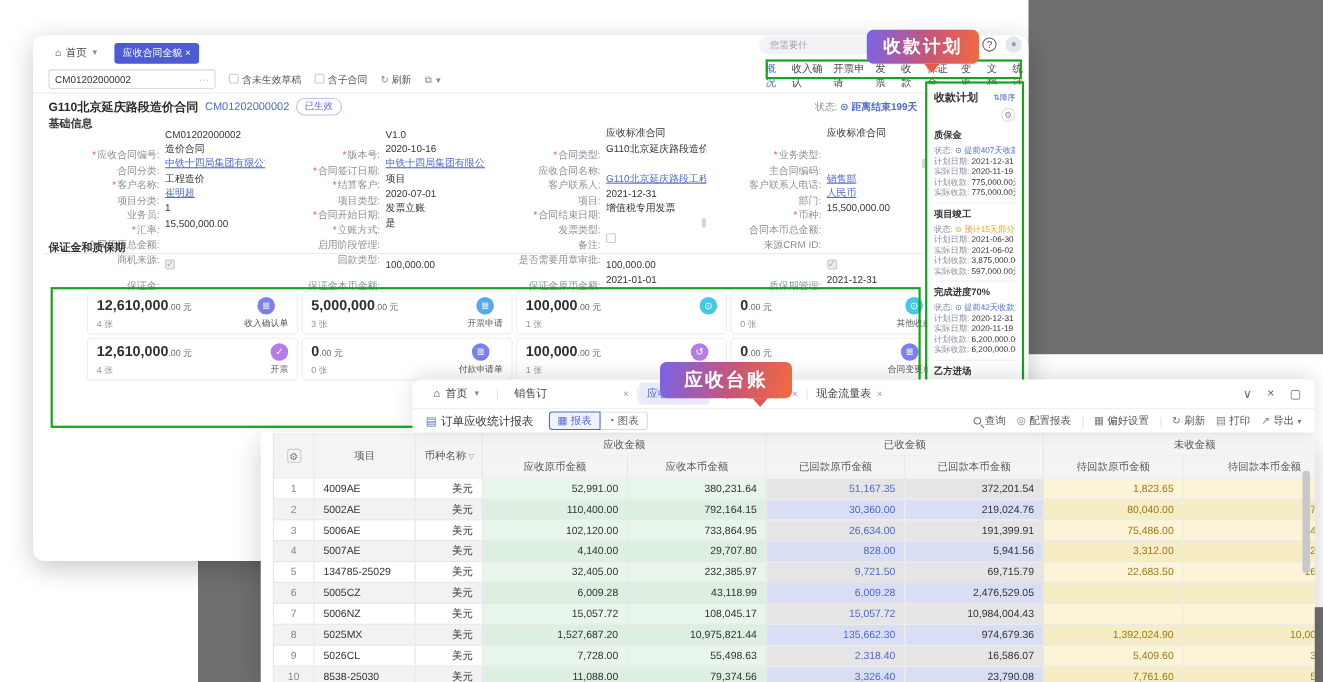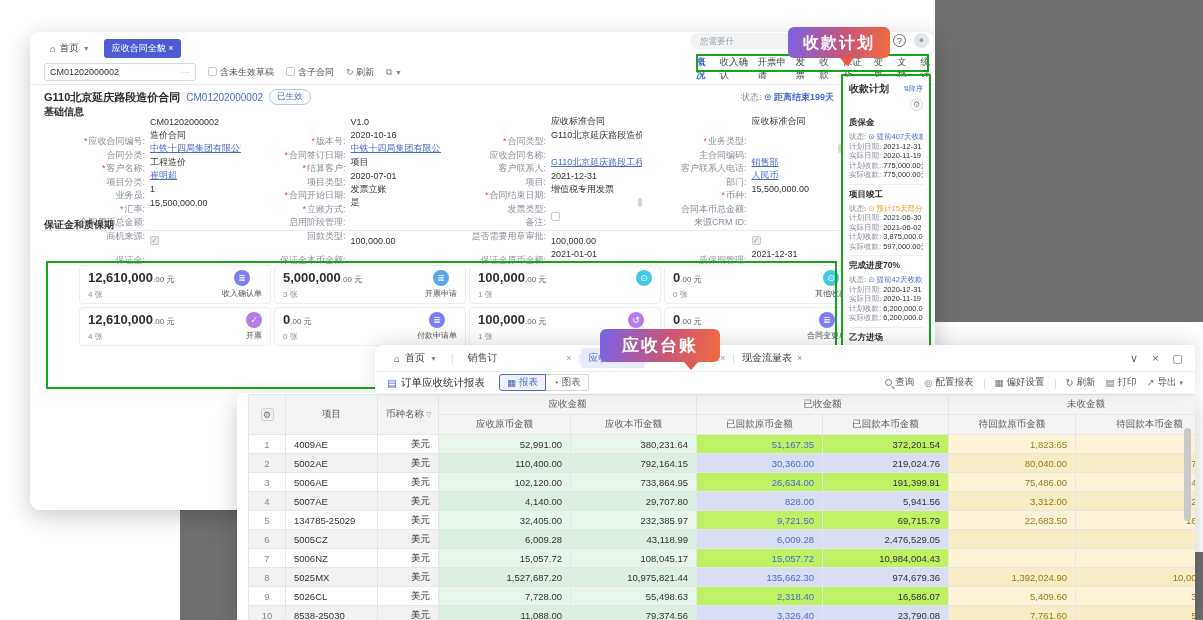--- a/index.html
+++ b/index.html
@@ -103,38 +103,38 @@
     transform:rotate(45deg); left:5px; top:7px; }
 
   #f-table { left:237px; top:393px; width:958px; height:227px; background:#fff; z-index:29;
     box-shadow:0 8px 24px rgba(0,0,0,.20); overflow:hidden; padding:1px 0 0 11px; }
   table.rep { border-collapse:collapse; table-layout:fixed; font-size:9.5px; color:#333; }
   table.rep th, table.rep td { border:1px solid #e6e6e8; padding:0 8px; height:19px; overflow:hidden; white-space:nowrap; }
   table.rep th { background:#f4f4f5; color:#5a5a5a; font-weight:normal; height:20px; }
   td.num, th.num { text-align:right; }
   .c-idx { color:#888; text-align:center; }
   .bg-green { background:#e7f5ea; } .alt .bg-green { background:#dcefe1; }
-  .bg-blue { background:#bef264; } .alt .bg-blue { background:#d9def5; }
+  .bg-blue { background:#e5e5e5; } .alt .bg-blue { background:#d9def5; }
   .bg-yellow { background:#fdf4d7; } .alt .bg-yellow { background:#f7edc5; }
   .alt td.plain { background:#f2f2f3; }
   .t-blue { color:#4d6bce; } .t-amber { color:#9a7b1a; }
   .gearbox { display:inline-block; border:1px solid #ccc; border-radius:3px; width:13px; height:13px;
     line-height:12px; font-size:9px; color:#777; }
   .funnel { font-size:7px; color:#999; margin-left:2px; }
   #scrollthumb { left:1184px; top:428px; width:7px; height:93px; background:#c8c8c8; border-radius:4px; z-index:35; }
 
   
   .searchpill { left:660px; top:1px; width:196px; height:16px; background:#f2f3f5; border-radius:8px;
     color:#9aa0a8; font-size:8.5px; line-height:16px; padding-left:10px; z-index:2; }
   .qicon { left:863px; top:2px; width:13px; height:13px; border:1px solid #666; border-radius:50%;
     font-size:9px; color:#555; text-align:center; line-height:12px; z-index:2; }
   .avatar { left:884px; top:1px; width:15px; height:15px; background:#e3e6ea; border-radius:50%; z-index:2;
     color:#9aa0a8; font-size:9px; text-align:center; line-height:15px; }
   #nav { left:666px; top:24px; display:flex; gap:9px; font-size:9.5px; color:#4a4a4a; z-index:2; }
-  #nav .on { color:#4d6bce;font-weight:bold; }
+  #nav .on { color:#4d6bce; }
 </style>
 </head>
 <body>
 
 <div id="stage">
 
   <div class="abs backdrop" style="left:935px;top:0;width:268px;height:322px"></div>
   <div class="abs backdrop" style="left:180px;top:505px;width:250px;height:115px"></div>
   <div class="abs backdrop" style="left:1088px;top:552px;width:115px;height:68px"></div>
 

